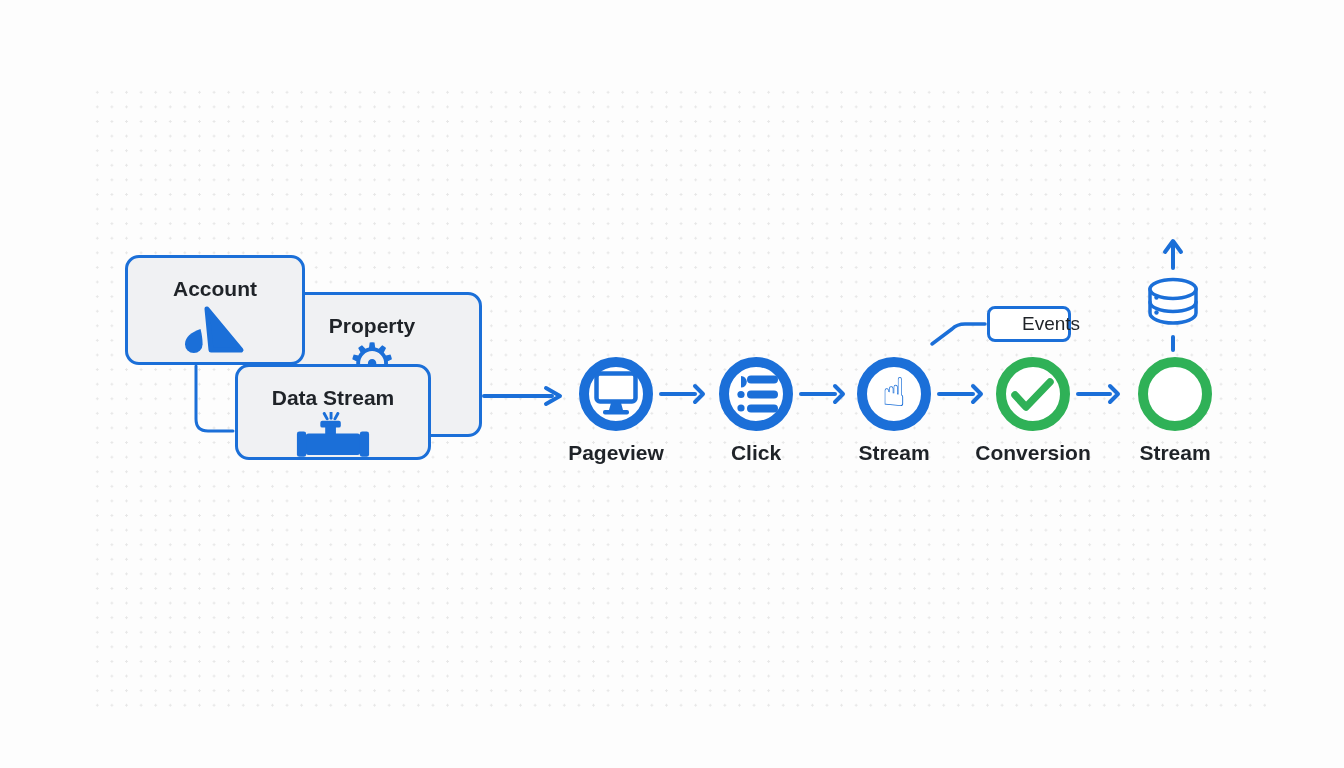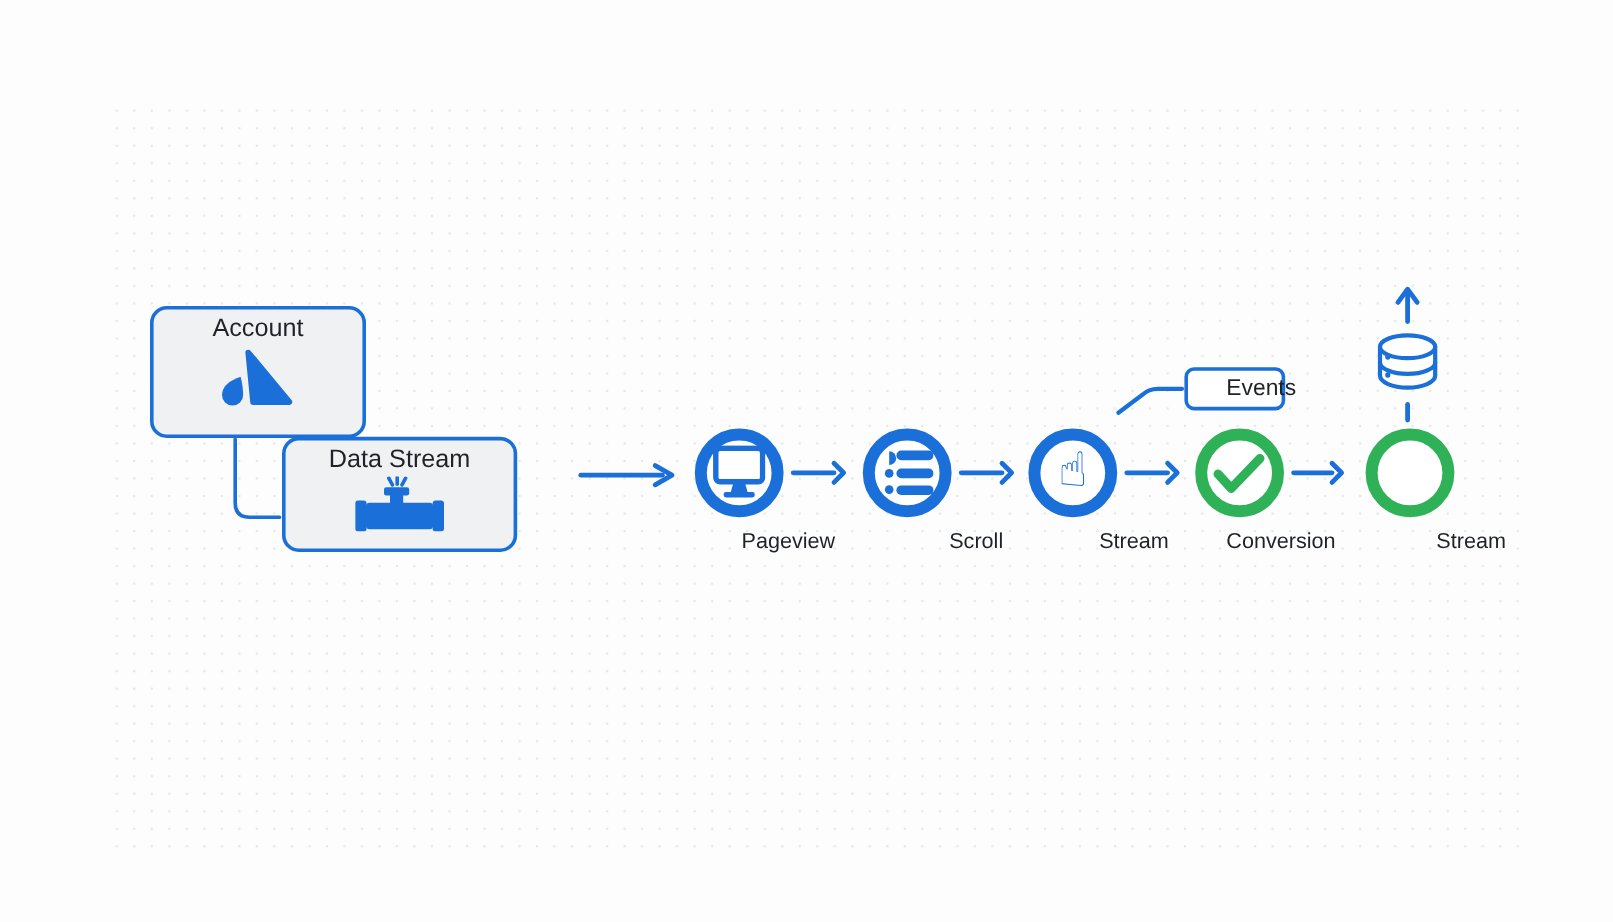--- a/index.html
+++ b/index.html
@@ -13,34 +13,34 @@
   html,body{width:1344px;height:768px;background:var(--bg);overflow:hidden;
     font-family:"Liberation Sans", sans-serif;color:var(--text);}
   .stage{position:relative;width:1344px;height:768px;background:var(--bg);}
   .dot-grid{position:absolute;left:90px;top:85px;width:1176px;height:630px;
     background-image:radial-gradient(circle,#e7e7e7 1.2px,rgba(0,0,0,0) 1.3px);
     background-size:14.6px 14.6px;z-index:0;}
   svg.overlay{position:absolute;left:0;top:0;width:1344px;height:768px;
     z-index:10;pointer-events:none;}
   .card{position:absolute;background:var(--card-bg);border:3px solid var(--blue);
     border-radius:14px;display:flex;flex-direction:column;align-items:center;}
-  .card-title{font-size:21px;font-weight:400;padding-top:4px;line-height:1.15;}
+  .card-title{font-size:21px;font-weight:700;padding-top:19px;line-height:1.15;}
   #card-account{left:125px;top:255px;width:180px;height:110px;z-index:3;}
   #card-property{left:262px;top:292px;width:220px;height:145px;z-index:2;}
   #card-datastream{left:235px;top:364px;width:196px;height:96px;z-index:4;}
   .ga-icon{margin-top:4px;}
   .gear-glyph{font-family:"DejaVu Sans", sans-serif;color:var(--blue);
     font-size:56px;line-height:1;margin-top:-2px;}
   .pipe-icon{margin-top:2px;}
   .node{position:absolute;top:357px;width:74px;height:74px;border-radius:50%;
     border:10px solid var(--blue);background:#fff;display:flex;align-items:center;
     justify-content:center;z-index:5;}
   .node.green{border-color:var(--green);}
-  .node-label{position:absolute;top:441px;width:160px;text-align:right;
-    font-size:18px;font-weight:400;z-index:5;}
+  .node-label{position:absolute;top:441px;width:160px;text-align:center;
+    font-size:21px;font-weight:700;z-index:5;}
   .hand-glyph{font-family:"DejaVu Sans", sans-serif;color:var(--blue);
     font-size:40px;line-height:1;margin-top:-4px;}
   #node-pageview{left:579px;} #label-pageview{left:536px;}
   #node-scroll{left:719px;}   #label-scroll{left:676px;}
   #node-click{left:857px;}    #label-click{left:814px;}
   #node-conversion{left:996px;}#label-conversion{left:953px;}
   #node-reports{left:1138px;} #label-reports{left:1095px;}
   .events-box{position:absolute;left:987px;top:306px;width:84px;height:36px;
     background:#fff;border:3px solid var(--blue);border-radius:8px;z-index:11;
     display:flex;align-items:center;justify-content:center;font-size:19px;
@@ -98,20 +98,24 @@
   </svg>
 
   <div class="card" id="card-account">
     <div class="card-title">Account</div>
     <svg class="ga-icon" width="64" height="50" viewBox="0 0 64 50">
       <polygon points="24,4 58,45 28,45" fill="#1b6fd8" stroke="#1b6fd8" stroke-width="5" stroke-linejoin="round"></polygon>
       <path d="M17.5,24 C8.5,27 2,32 2,39.2 a8.8,8.8 0 0 0 17.6,0 C19.6,34 18.7,28.5 17.5,24 Z" fill="#1b6fd8"></path>
     </svg>
   </div>
 
+  <div class="card" id="card-property">
+    <div class="card-title">Property</div>
+    <div class="gear-glyph">⚙</div>
+  </div>
 
   <div class="card" id="card-datastream">
     <div class="card-title">Data Stream</div>
     <svg class="pipe-icon" width="74" height="46" viewBox="0 0 74 46">
       <g stroke="#1b6fd8" stroke-width="3" stroke-linecap="round">
         <line x1="28" y1="1.5" x2="31" y2="7"></line>
         <line x1="35" y1="0.5" x2="35" y2="6.5"></line>
         <line x1="42" y1="1.5" x2="39" y2="7"></line>
       </g>
       <g fill="#1b6fd8">
@@ -138,21 +142,21 @@
       <g fill="#1b6fd8">
         <path d="M7,1 a5.8,5.8 0 0 1 0,11.6 z"></path>
         <circle cx="7" cy="19.5" r="3.6"></circle>
         <circle cx="7" cy="33" r="3.6"></circle>
         <rect x="13" y="0.5" width="31" height="8" rx="4"></rect>
         <rect x="13" y="15.5" width="31" height="8" rx="4"></rect>
         <rect x="13" y="29.5" width="31" height="8" rx="4"></rect>
       </g>
     </svg>
   </div>
-  <div class="node-label" id="label-scroll">Scroll</div>
+  <div class="node-label" id="label-scroll">Click</div>
 
   <div class="node" id="node-click">
     <span class="hand-glyph">☝</span>
   </div>
   <div class="node-label" id="label-click">Stream</div>
 
   <div class="node green" id="node-conversion">
     <svg width="50" height="48" viewBox="0 0 50 48">
       <polyline points="7,25 18,37 42,12" fill="none" stroke="#2fb157" stroke-width="7.5" stroke-linecap="round" stroke-linejoin="round"></polyline>
     </svg>

